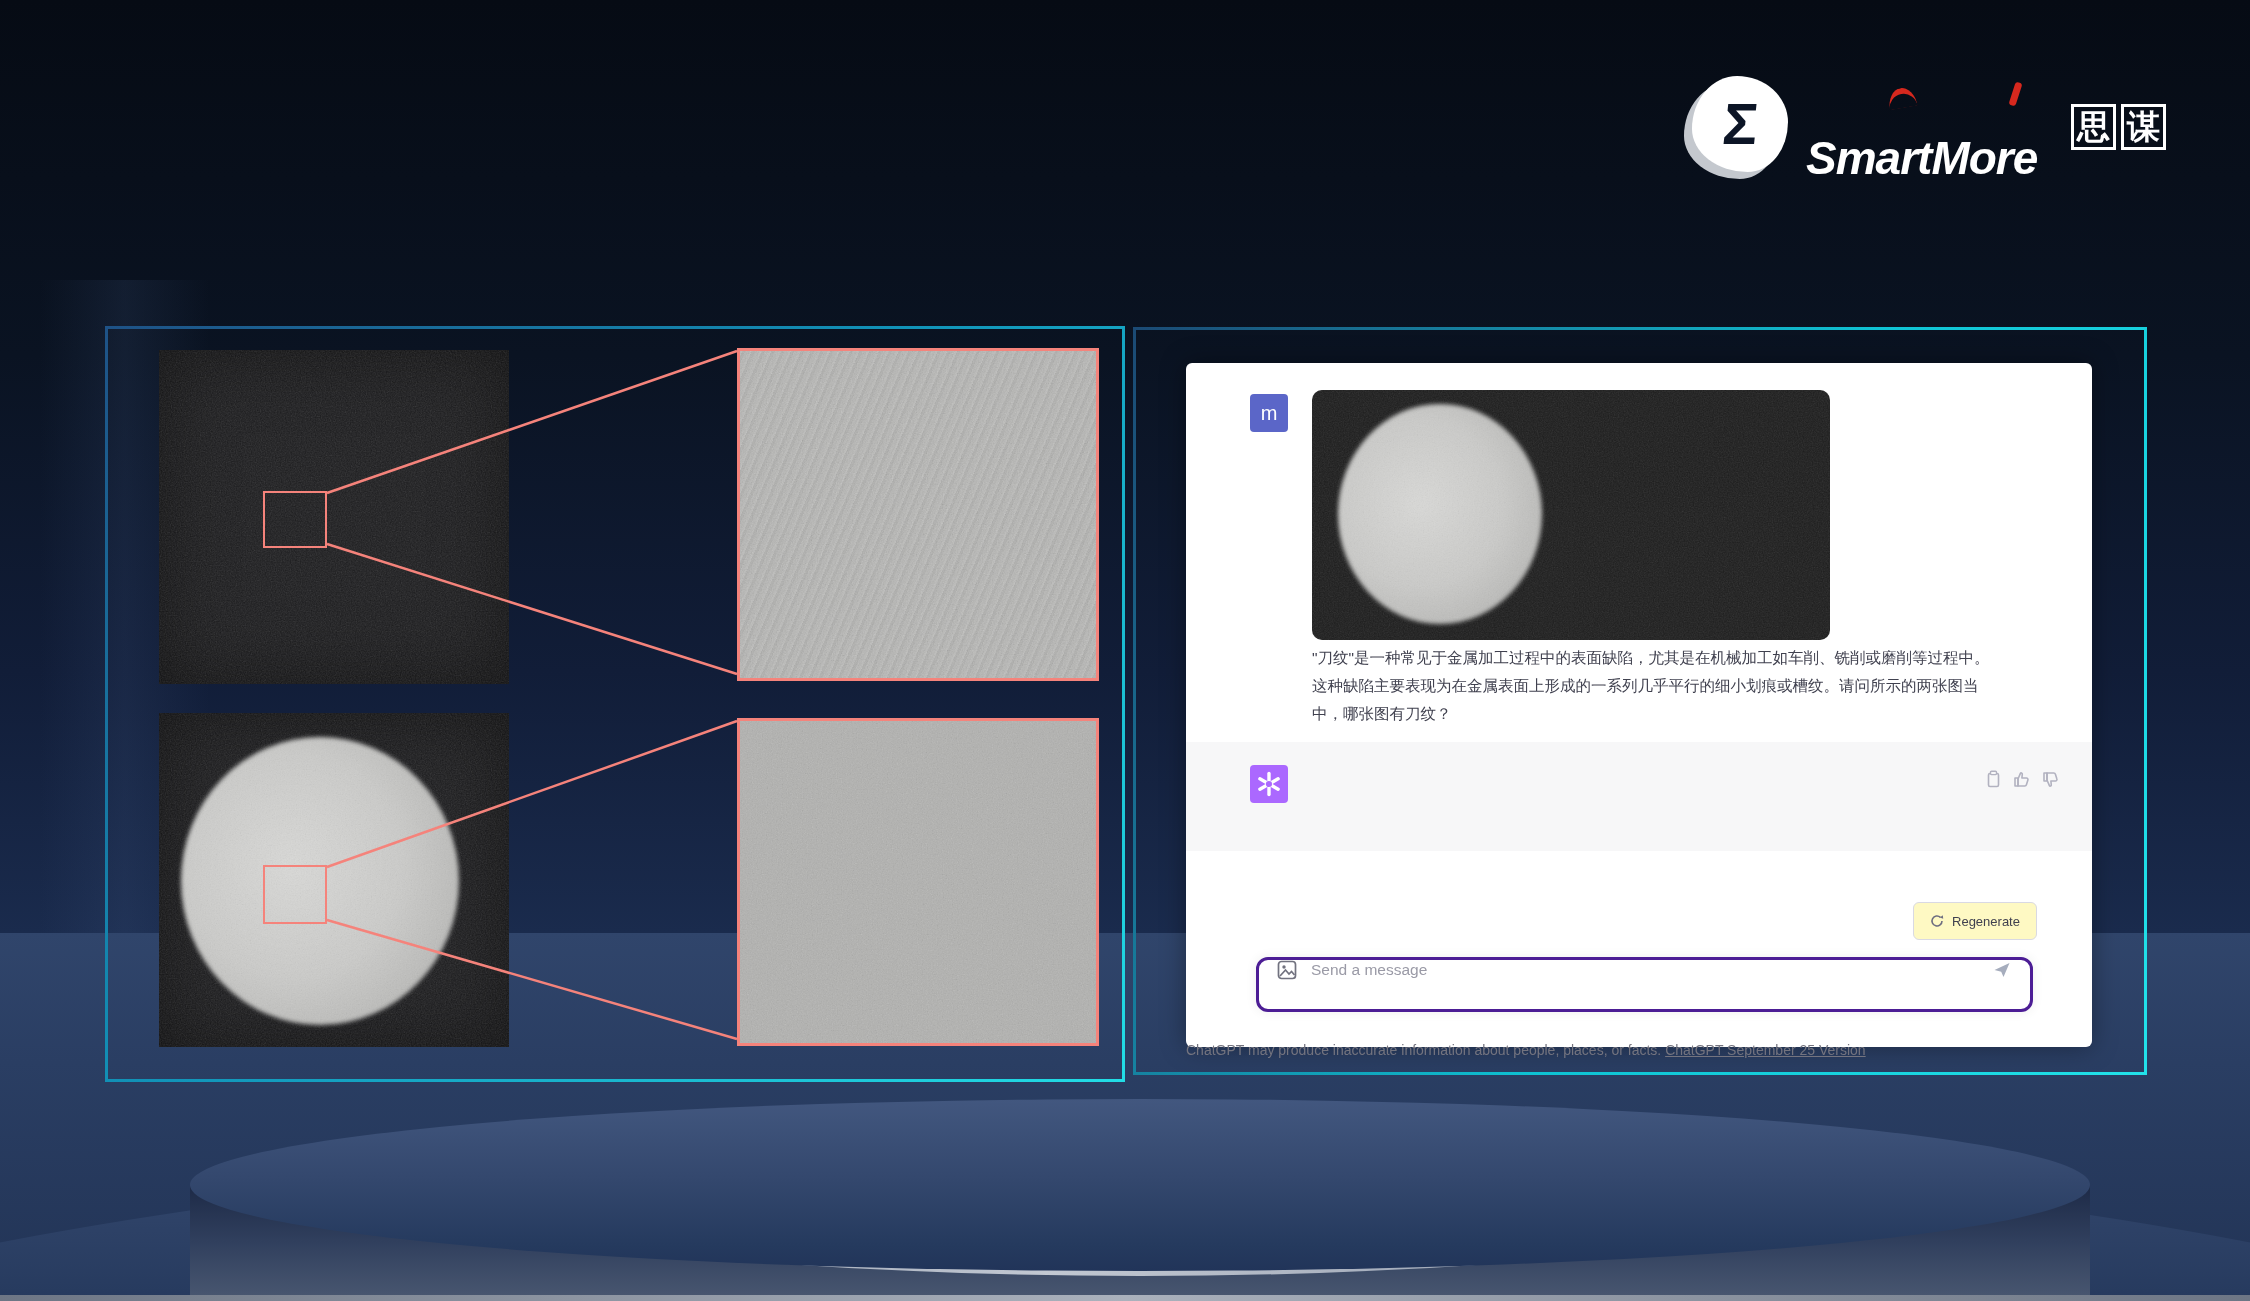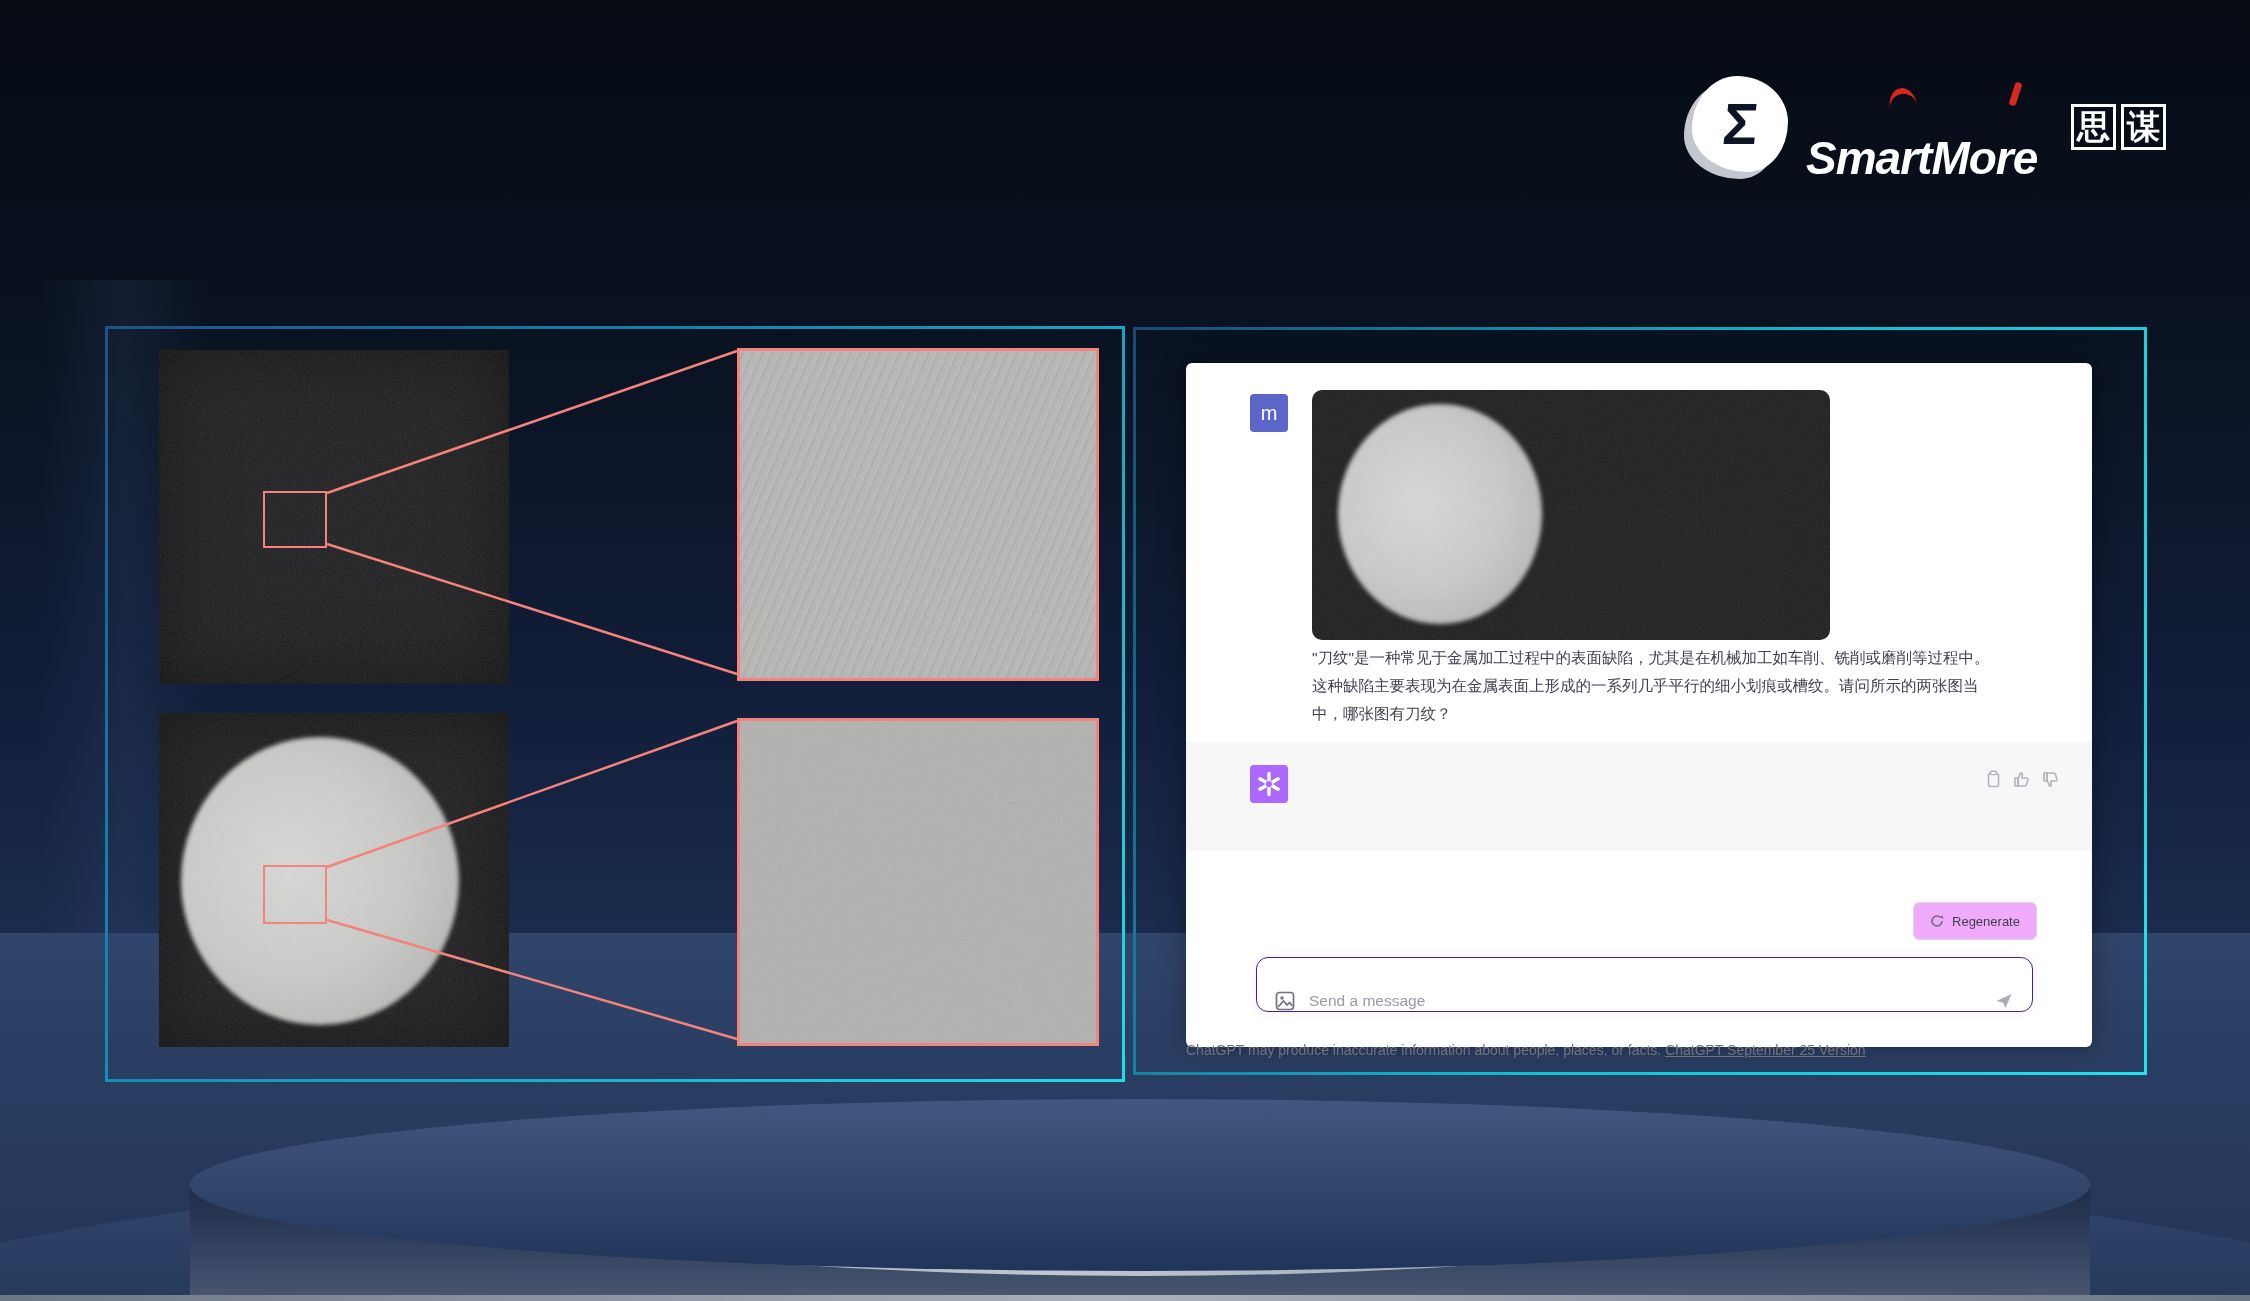--- a/index.html
+++ b/index.html
@@ -34,24 +34,24 @@
   
   .card{background:#ffffff;border-radius:6px;box-shadow:0 0 26px rgba(0,0,0,0.35);}
   .avatar{width:38px;height:38px;border-radius:4px;display:flex;align-items:center;justify-content:center;}
   .av-user{background:#5b66c8;color:#fff;font-size:20px;}
   .av-gpt{background:#ab68ff;}
   .msg{font-size:15.5px;line-height:28px;color:#40414f;}
   .msg-a{font-size:15.5px;line-height:31px;color:#40414f;}
   .grayband{background:#f7f7f8;}
   .chatimg{background:#1d1d1d;position:relative;overflow:hidden;}
   .btn-regen{display:flex;align-items:center;gap:8px;justify-content:center;
-    background:#f0abfc;border:1px solid #d9d9e3;border-radius:6px;
+    background:#fef9c3;border:1px solid #d9d9e3;border-radius:6px;
     font-size:13px;color:#40414f;cursor:pointer;}
-  .inputbar{background:#fff;border:1px solid #4c1d95;border-radius:12px;
-    box-shadow:0 0 12px rgba(0,0,0,0.07);display:flex;align-items:flex-end;}
+  .inputbar{background:#fff;border:3px solid #4c1d95;border-radius:12px;
+    box-shadow:0 0 12px rgba(0,0,0,0.07);display:flex;align-items:flex-start;}
   .inputbar input{border:none;outline:none;flex:1;font-size:15.5px;color:#40414f;
     font-family:"Liberation Sans",sans-serif;background:transparent;}
   .inputbar input::placeholder{color:#9a9aa6;}
   .footer{font-size:14px;color:#74747f;width:100%;margin-top:23px;}
   .footer .lnk{text-decoration:underline;cursor:pointer;}
   .icnbtn{cursor:pointer;}
 
   
   .blob{background:#fff;border-radius:47% 53% 42% 58% / 55% 48% 52% 45%;
     box-shadow:-8px 7px 0 #c4c8ce;display:flex;align-items:center;justify-content:center;}

